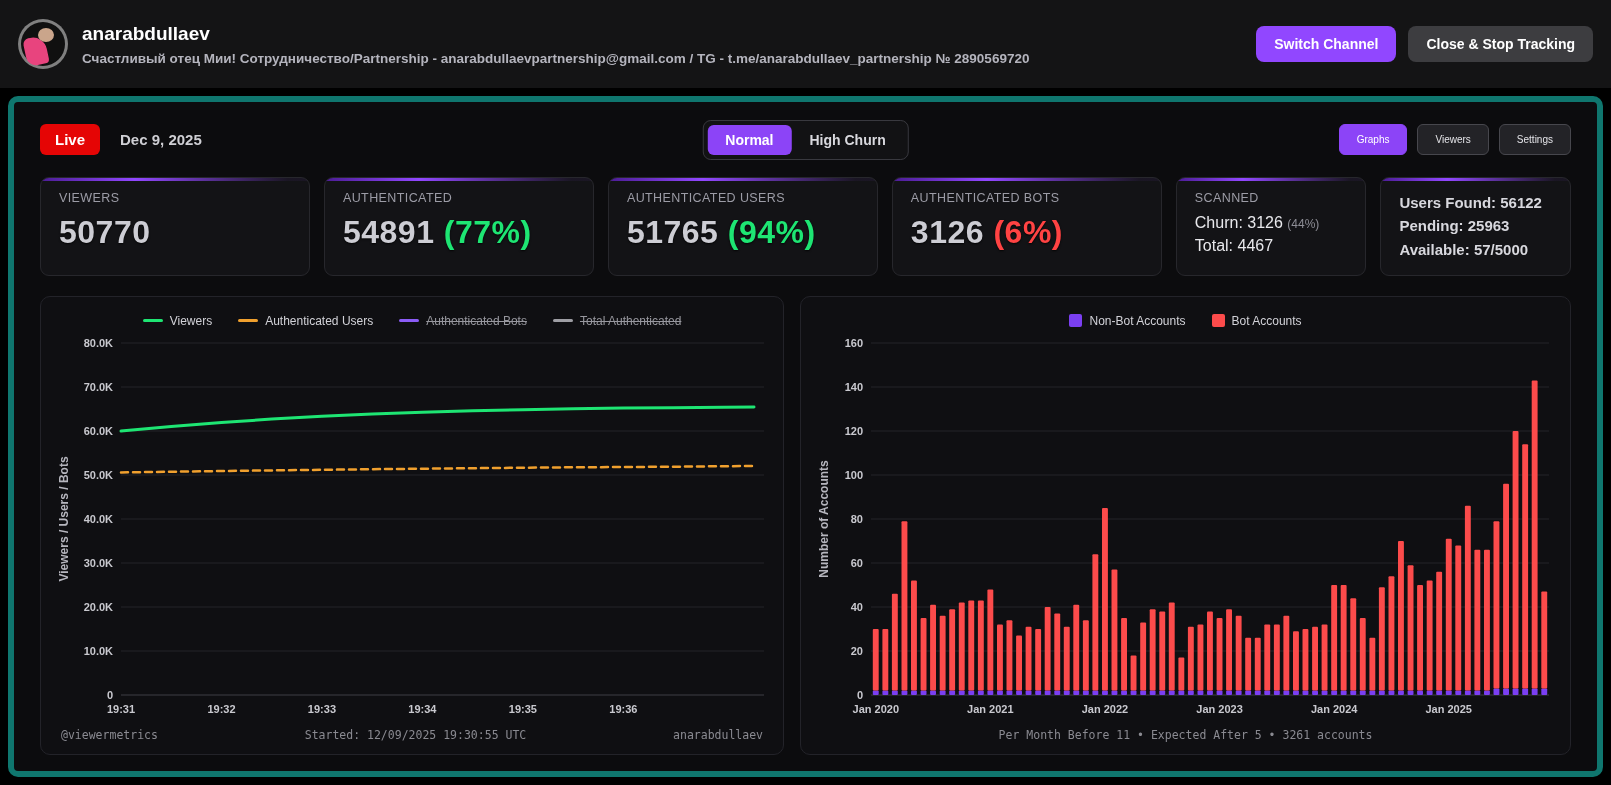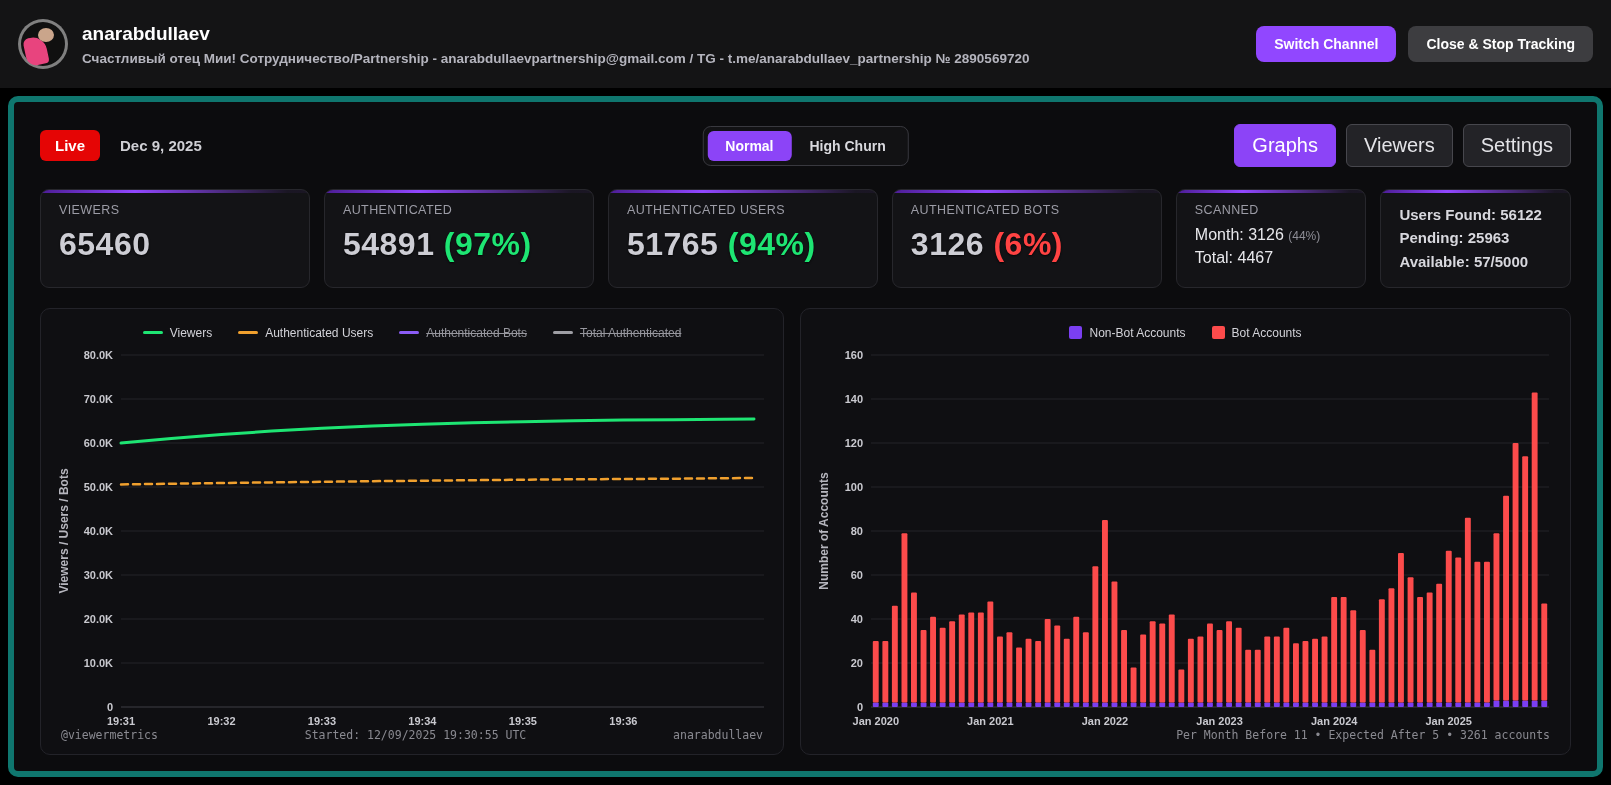--- a/index.html
+++ b/index.html
@@ -34,21 +34,21 @@
   .live-badge { background:var(--live); color:#fff; font-weight:bold; font-size:15px;
                 border-radius:6px; padding:7px 15px; }
   .date-label { color:#cfcfd4; font-size:15px; font-weight:bold; margin-left:20px; }
   .mode-toggle { position:absolute; left:50%; transform:translateX(-50%);
                  display:flex; background:#121214; border:1px solid #39393f; border-radius:8px; padding:4px; }
   .mode-btn { background:transparent; border:none; color:#d9d9de; font-family:inherit;
               font-size:14px; font-weight:bold; padding:7px 18px; border-radius:6px; cursor:pointer; }
   .mode-btn.active { background:var(--accent2); color:#fff; }
   .view-tabs { margin-left:auto; display:flex; gap:10px; }
   .tab-btn { background:#232327; border:1px solid #47474d; color:#e4e4e8; font-family:inherit;
-             font-size:20px; font-weight:normal; padding:9px 17px; border-radius:6px; cursor:pointer; }
+             font-size:10px; font-weight:normal; padding:9px 17px; border-radius:6px; cursor:pointer; }
   .tab-btn.active { background:var(--accent2); border-color:var(--accent2); color:#fff; }
 
   
   .stats { display:flex; gap:14px; margin-bottom:20px; }
   .card { position:relative; background:#131316; border:1px solid #27272c; border-radius:9px;
           padding:13px 18px 14px; overflow:hidden; }
   .card::before { content:""; position:absolute; top:0; left:0; right:0; height:3px;
           background:linear-gradient(90deg,#4c1d95,#9147ff 35%,rgba(145,71,255,.06) 92%); }
   .card.wide { flex:1.52; }
   .card.small { flex:1; }
@@ -106,47 +106,47 @@
     <div class="view-tabs">
       <button class="tab-btn active">Graphs</button>
       <button class="tab-btn">Viewers</button>
       <button class="tab-btn">Settings</button>
     </div>
   </div>
 
   <div class="stats">
     <div class="card wide">
       <div class="stat-label">VIEWERS</div>
-      <div class="stat-value">65460</div>
+      <div class="stat-value">50770</div>
     </div>
     <div class="card wide">
       <div class="stat-label">AUTHENTICATED</div>
       <div class="stat-value">
         <span>54891</span>
-        <span class="pct-green">(97%)</span>
+        <span class="pct-green">(77%)</span>
       </div>
     </div>
     <div class="card wide">
       <div class="stat-label">AUTHENTICATED USERS</div>
       <div class="stat-value">
         <span>51765</span>
         <span class="pct-green">(94%)</span>
       </div>
     </div>
     <div class="card wide">
       <div class="stat-label">AUTHENTICATED BOTS</div>
       <div class="stat-value">
         <span>3126</span>
         <span class="pct-red">(6%)</span>
       </div>
     </div>
     <div class="card small">
       <div class="stat-label">SCANNED</div>
       <div class="scan-line">
-        <span>Month:</span>
+        <span>Churn:</span>
         <b>3126</b>
         <span class="scan-pct">(44%)</span>
       </div>
       <div class="scan-line">
         <span>Total:</span>
         <b>4467</b>
       </div>
     </div>
     <div class="card small">
       <div class="cap-line">Users Found: 56122</div>
@@ -389,19 +389,19 @@
             <rect x="726.3" y="353.4" width="5.9" height="6.6" fill="#7b3ff2" rx="1"></rect>
             <rect x="726.3" y="256.6" width="5.9" height="96.8" fill="#fc4b4b" rx="1"></rect>
             <text fill="#c9c9cf" font-size="11" font-weight="bold" font-family="Liberation Sans, sans-serif" x="60.774647887323944" y="378" text-anchor="middle">Jan 2020</text>
             <text fill="#c9c9cf" font-size="11" font-weight="bold" font-family="Liberation Sans, sans-serif" x="175.3661971830986" y="378" text-anchor="middle">Jan 2021</text>
             <text fill="#c9c9cf" font-size="11" font-weight="bold" font-family="Liberation Sans, sans-serif" x="289.9577464788733" y="378" text-anchor="middle">Jan 2022</text>
             <text fill="#c9c9cf" font-size="11" font-weight="bold" font-family="Liberation Sans, sans-serif" x="404.54929577464793" y="378" text-anchor="middle">Jan 2023</text>
             <text fill="#c9c9cf" font-size="11" font-weight="bold" font-family="Liberation Sans, sans-serif" x="519.1408450704225" y="378" text-anchor="middle">Jan 2024</text>
             <text fill="#c9c9cf" font-size="11" font-weight="bold" font-family="Liberation Sans, sans-serif" x="633.7323943661972" y="378" text-anchor="middle">Jan 2025</text>
           </svg>
         </div>
-      <div class="panel-footer" style="justify-content:flex-end;">
+      <div class="panel-footer" style="justify-content:center;">
         <span>Per Month Before 11 • Expected After 5 • 3261 accounts</span>
       </div>
     </div>
 
   </div>
 </div>
 
 </body></html>

